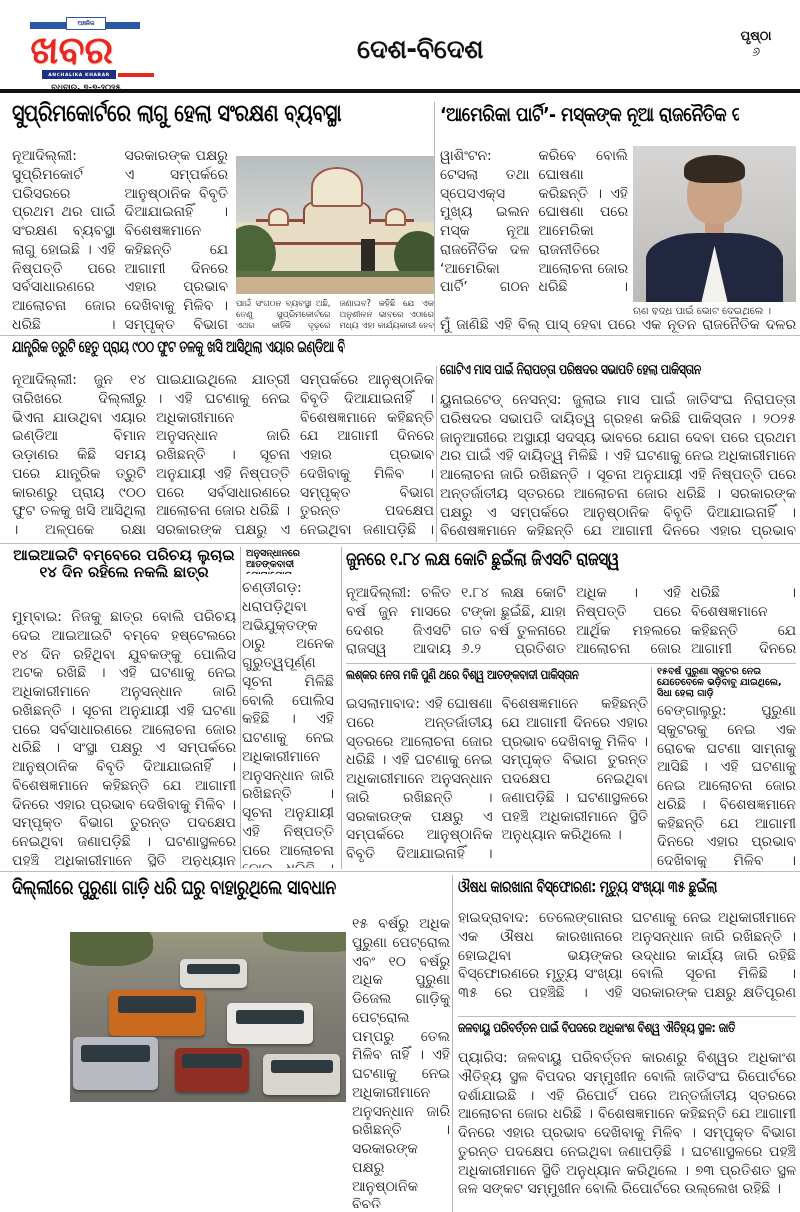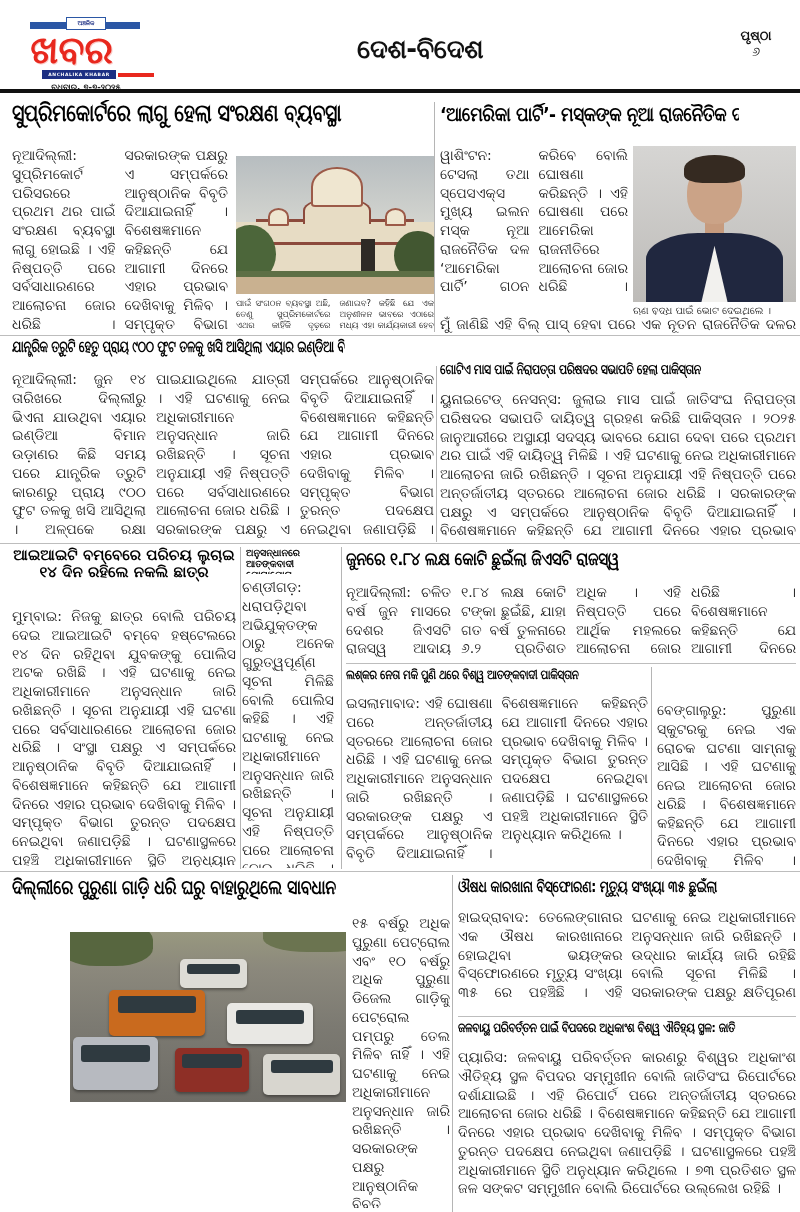--- a/index.html
+++ b/index.html
@@ -140,20 +140,21 @@
   <div class="abs hl" style="left:346px;top:549px;width:450px;height:28px;font-size:18px;transform:scaleX(0.85);">ଜୁନରେ ୧.୮୪ ଲକ୍ଷ କୋଟି ଛୁଇଁଲା ଜିଏସଟି ରାଜସ୍ୱ</div>
   <div class="abs body cols4" style="left:346px;top:583px;width:450px;height:78px;">ନୂଆଦିଲ୍ଲୀ: ଚଳିତ ବର୍ଷ ଜୁନ ମାସରେ ଦେଶର ଜିଏସଟି ରାଜସ୍ୱ ଆଦାୟ ୧.୮୪ ଲକ୍ଷ କୋଟି ଟଙ୍କା ଛୁଇଁଛି, ଯାହା ଗତ ବର୍ଷ ତୁଳନାରେ ୬.୨ ପ୍ରତିଶତ ଅଧିକ । ଏହି ନିଷ୍ପତ୍ତି ପରେ ଆର୍ଥିକ ମହଲରେ ଆଲୋଚନା ଜୋର ଧରିଛି । ବିଶେଷଜ୍ଞମାନେ କହିଛନ୍ତି ଯେ ଆଗାମୀ ଦିନରେ ଏହାର ପ୍ରଭାବ ଦେଖିବାକୁ ମିଳିବ । ସମ୍ପୃକ୍ତ ବିଭାଗ ତୁରନ୍ତ ପଦକ୍ଷେପ ନେଇଥିବା ଜଣାପଡ଼ିଛି । ୨୦୨୪ ଜୁନରେ ଏହି ଆଦାୟ ୧.୭୪ ଲକ୍ଷ କୋଟି ଥିଲା ବୋଲି ସୂଚନା ମିଳିଛି ।</div>
 
   <div class="abs hline" style="left:346px;top:663px;width:450px;"></div>
 
   <div class="abs hl" style="left:346px;top:668px;width:302px;height:20px;font-size:13px;transform:scaleX(0.8);">ଲଶ୍କର ନେତା ମକି ପୁଣି ଥରେ ବିଶ୍ୱ ଆତଙ୍କବାଦୀ ପାକିସ୍ତାନ</div>
   <div class="abs body cols2" style="left:346px;top:694px;width:302px;height:174px;">ଇସଲାମାବାଦ: ଏହି ଘୋଷଣା ପରେ ଅନ୍ତର୍ଜାତୀୟ ସ୍ତରରେ ଆଲୋଚନା ଜୋର ଧରିଛି । ଏହି ଘଟଣାକୁ ନେଇ ଅଧିକାରୀମାନେ ଅନୁସନ୍ଧାନ ଜାରି ରଖିଛନ୍ତି । ସରକାରଙ୍କ ପକ୍ଷରୁ ଏ ସମ୍ପର୍କରେ ଆନୁଷ୍ଠାନିକ ବିବୃତି ଦିଆଯାଇନାହିଁ । ବିଶେଷଜ୍ଞମାନେ କହିଛନ୍ତି ଯେ ଆଗାମୀ ଦିନରେ ଏହାର ପ୍ରଭାବ ଦେଖିବାକୁ ମିଳିବ । ସମ୍ପୃକ୍ତ ବିଭାଗ ତୁରନ୍ତ ପଦକ୍ଷେପ ନେଇଥିବା ଜଣାପଡ଼ିଛି । ଘଟଣାସ୍ଥଳରେ ପହଞ୍ଚି ଅଧିକାରୀମାନେ ସ୍ଥିତି ଅନୁଧ୍ୟାନ କରିଥିଲେ ।</div>
 
   <div class="abs vline" style="left:651px;top:667px;height:202px;"></div>
 
+  <div class="abs hl-wrap" style="left:657px;top:666px;width:139px;height:33px;font-size:9.5px;">୧୫ବର୍ଷ ପୁରୁଣା ସ୍କୁଟର ନେଇ ଯେତେବେଳେ ଭଡ଼ିବାବୁ ଯାଇଥିଲେ, ସିଧା ହେଲା ଗାଡ଼ି</div>
   <div class="abs body" style="left:657px;top:701px;width:139px;height:167px;">ବେଙ୍ଗାଲୁରୁ: ପୁରୁଣା ସ୍କୁଟରକୁ ନେଇ ଏକ ରୋଚକ ଘଟଣା ସାମ୍ନାକୁ ଆସିଛି । ଏହି ଘଟଣାକୁ ନେଇ ଆଲୋଚନା ଜୋର ଧରିଛି । ବିଶେଷଜ୍ଞମାନେ କହିଛନ୍ତି ଯେ ଆଗାମୀ ଦିନରେ ଏହାର ପ୍ରଭାବ ଦେଖିବାକୁ ମିଳିବ । ଘଟଣାସ୍ଥଳରେ ପହଞ୍ଚି ଅଧିକାରୀମାନେ ସ୍ଥିତି ଅନୁଧ୍ୟାନ କରିଥିଲେ ।</div>
 
   <div class="abs hline" style="left:0;top:871px;width:800px;"></div>
 
   <div class="abs hl" style="left:12px;top:876px;width:442px;height:32px;font-size:20px;transform:scaleX(0.8);">ଦିଲ୍ଲୀରେ ପୁରୁଣା ଗାଡ଼ି ଧରି ଘରୁ ବାହାରୁଥିଲେ ସାବଧାନ</div>
 
   <div class="abs vline" style="left:452px;top:875px;height:337px;"></div>
 
   <div class="abs hl" style="left:458px;top:878px;width:338px;height:26px;font-size:16px;transform:scaleX(0.78);">ଔଷଧ କାରଖାନା ବିସ୍ଫୋରଣ: ମୃତ୍ୟୁ ସଂଖ୍ୟା ୩୫ ଛୁଇଁଲା</div>
 

